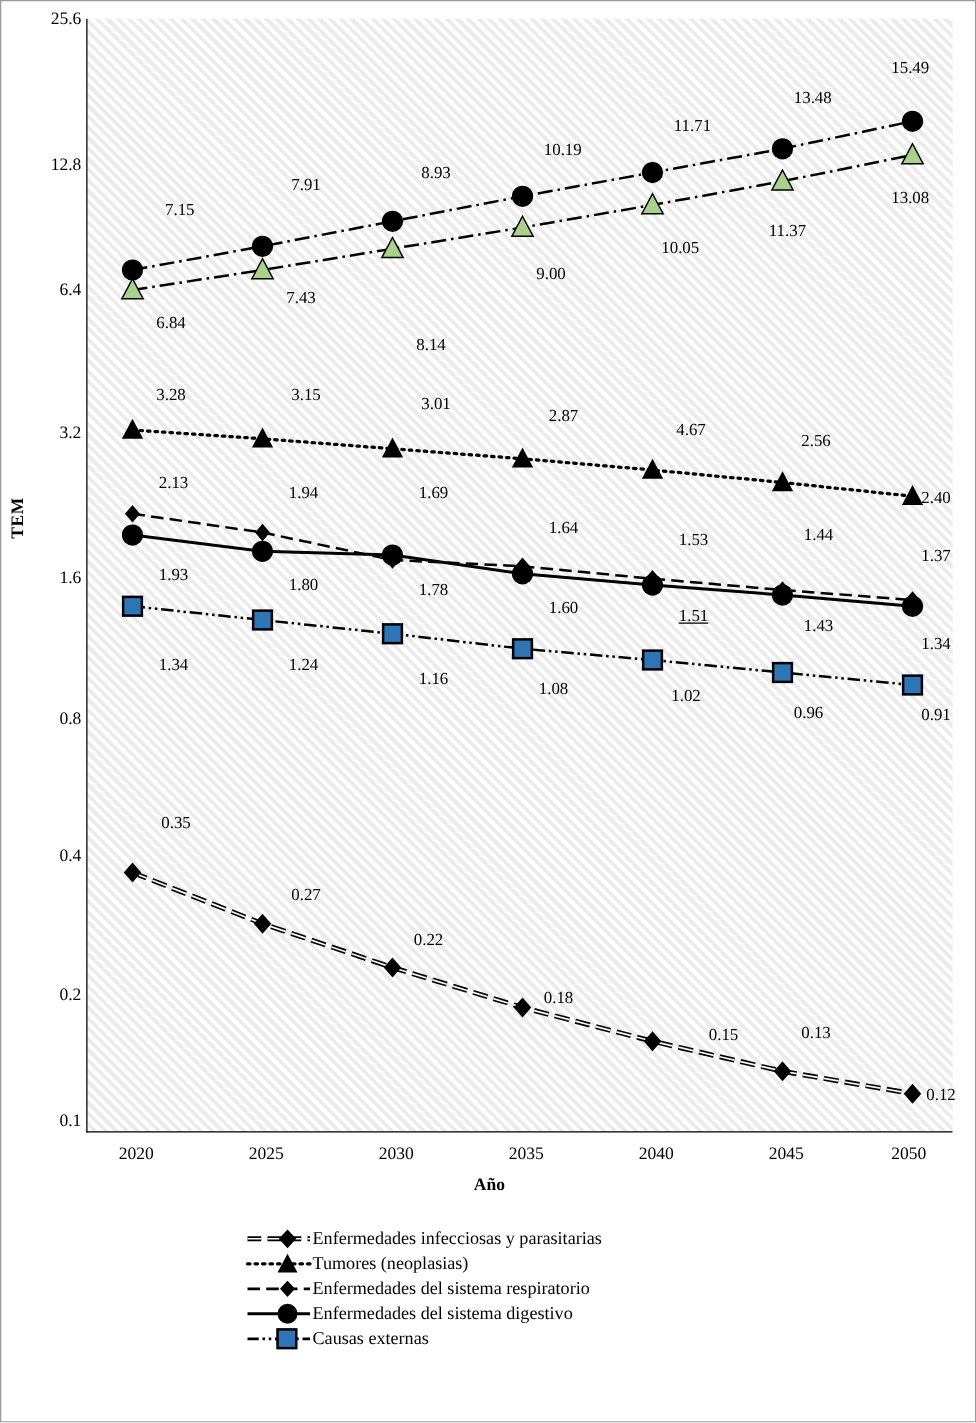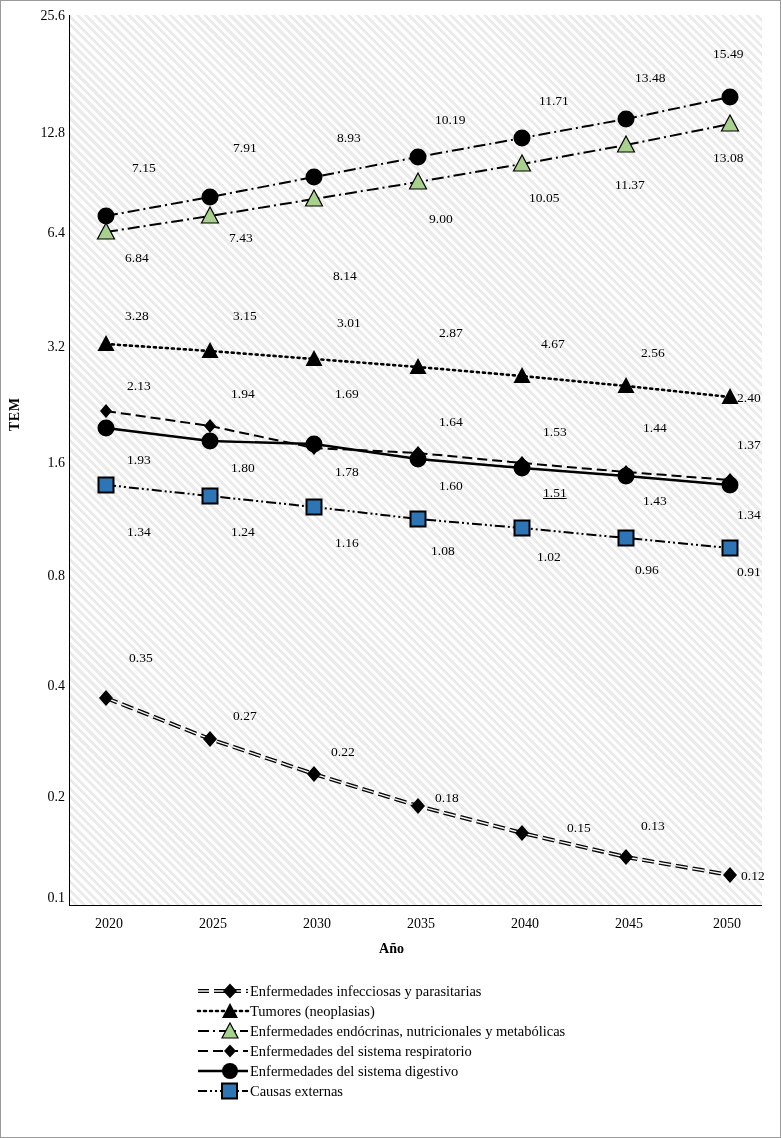--- a/index.html
+++ b/index.html
@@ -319,29 +319,20 @@
     <div class="legend-row">
       <span class="legend-key">
         <svg width="54" height="18" viewBox="0 0 54 18">
           <line x1="2" y1="9" x2="52" y2="9" stroke="#000" stroke-width="2.6" stroke-dasharray="2,4" stroke-linecap="round"></line>
           <polygon points="34,1 42,16 26,16" fill="#000"></polygon>
         </svg>
       </span>
       <span class="legend-text">Tumores (neoplasias)</span>
     </div>
 
-    <div class="legend-row">
-      <span class="legend-key">
-        <svg width="54" height="18" viewBox="0 0 54 18">
-          <line x1="2" y1="9" x2="52" y2="9" stroke="#000" stroke-width="2.2" stroke-dasharray="11,4,2,4"></line>
-          <polygon points="34,1 42,16 26,16" fill="#a9d18e" stroke="#000" stroke-width="1.2"></polygon>
-        </svg>
-      </span>
-      <span class="legend-text">Enfermedades endócrinas, nutricionales y metabólicas</span>
-    </div>
 
 
     <div class="legend-row">
       <span class="legend-key">
         <svg width="54" height="18" viewBox="0 0 54 18">
           <line x1="2" y1="9" x2="52" y2="9" stroke="#000" stroke-width="2.2" stroke-dasharray="10,5"></line>
           <polygon points="34,2.5 40,9 34,15.5 28,9" fill="#000"></polygon>
         </svg>
       </span>
       <span class="legend-text">Enfermedades del sistema respiratorio</span>

